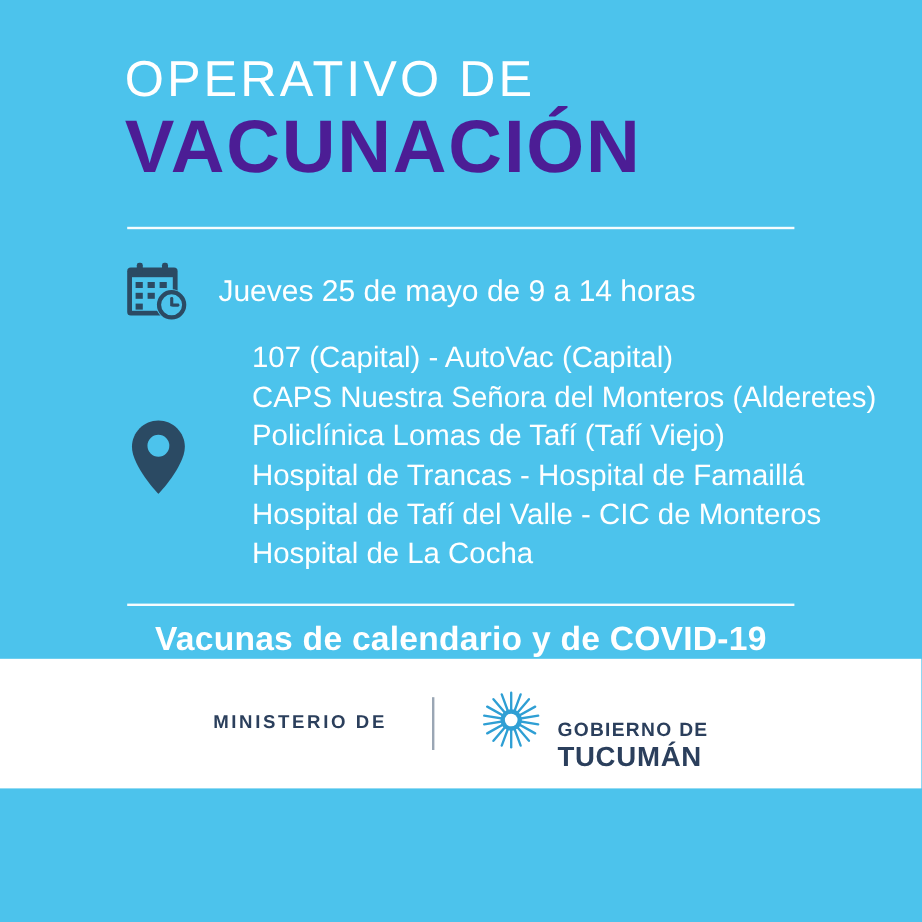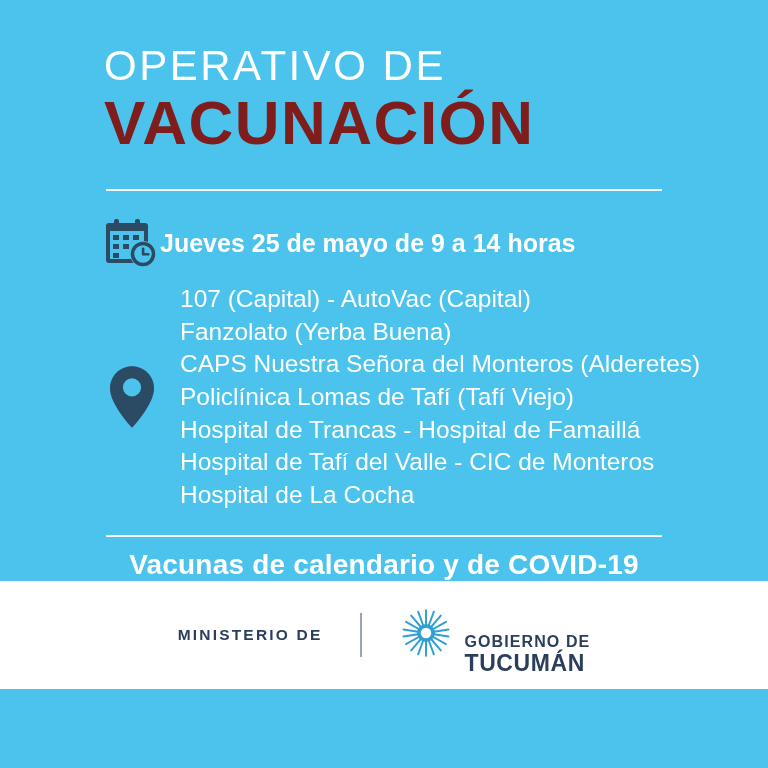--- a/index.html
+++ b/index.html
@@ -35,21 +35,21 @@
   }
   .title-line1 {
     color: #ffffff;
     font-size: 42px;
     letter-spacing: 2.5px;
     font-weight: 400;
     line-height: 1.05;
     white-space: nowrap;
   }
   .title-line2 {
-    color: #7f1d1d;
+    color: #4c1d95;
     font-size: 62px;
     letter-spacing: 1.5px;
     font-weight: 700;
     line-height: 1.05;
     margin-top: 2px;
     white-space: nowrap;
   }
 
   
   .rule {
@@ -76,21 +76,22 @@
   }
   .cal-icon {
     width: 56px;
     height: 52px;
     flex: 0 0 56px;
     position: relative;
   }
   .date-text {
     color: #ffffff;
     font-size: 25px;
-    font-weight: 700;
+    font-weight: 400;
+    margin-left: 22px;
     white-space: nowrap;
   }
 
   
   .loc-row {
     display: flex;
     align-items: center;
     margin-top: 14px;
     padding-left: 52px;
   }
@@ -103,20 +104,21 @@
   }
   .loc-list {
     margin-left: 22px;
   }
   .loc-item {
     color: #ffffff;
     font-size: 24.5px;
     font-weight: 400;
     line-height: 1.33;
     white-space: nowrap;
+    margin-left: 30px;
   }
 
   
   .tagline {
     color: #ffffff;
     font-size: 28px;
     font-weight: 700;
     text-align: center;
     margin-top: 12px;
     letter-spacing: 0.2px;
@@ -210,21 +212,20 @@
 
     <div class="loc-row">
       <div class="pin-icon">
         <svg viewBox="0 0 48 66" width="46" height="64" aria-hidden="true">
           <path d="M24 1 C11.3 1 1 11.3 1 24 C1 41 24 65 24 65 C24 65 47 41 47 24 C47 11.3 36.7 1 24 1 Z" fill="#2b4a63"></path>
           <circle cx="24" cy="23" r="9.5" fill="#4cc3ec"></circle>
         </svg>
       </div>
       <div class="loc-list">
         <div class="loc-item">107 (Capital) - AutoVac (Capital)</div>
-        <div class="loc-item">Fanzolato (Yerba Buena)</div>
         <div class="loc-item">CAPS Nuestra Señora del Monteros (Alderetes)</div>
         <div class="loc-item">Policlínica Lomas de Tafí (Tafí Viejo)</div>
         <div class="loc-item">Hospital de Trancas - Hospital de Famaillá</div>
         <div class="loc-item">Hospital de Tafí del Valle - CIC de Monteros</div>
         <div class="loc-item">Hospital de La Cocha</div>
       </div>
     </div>
 
     <div class="rule rule-bottom"></div>
 

